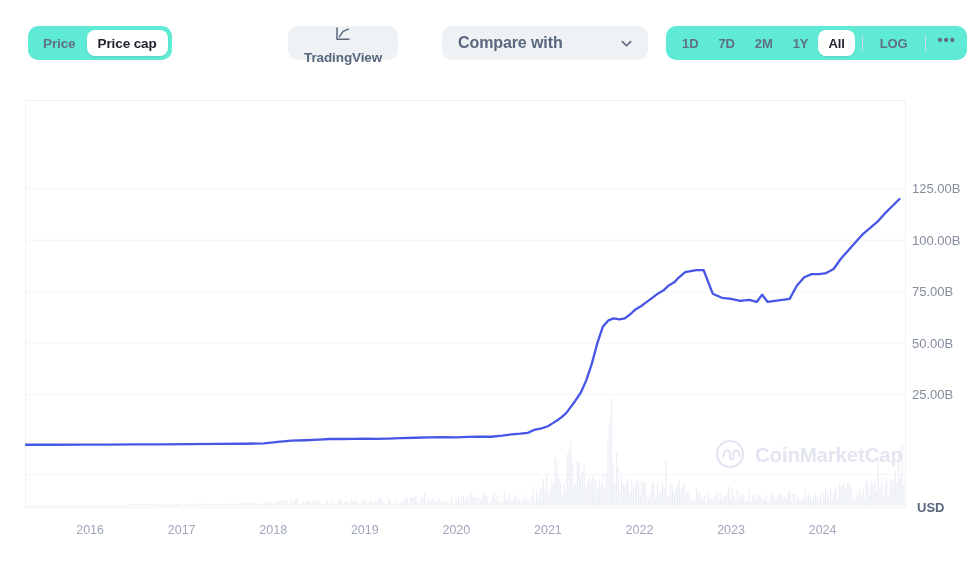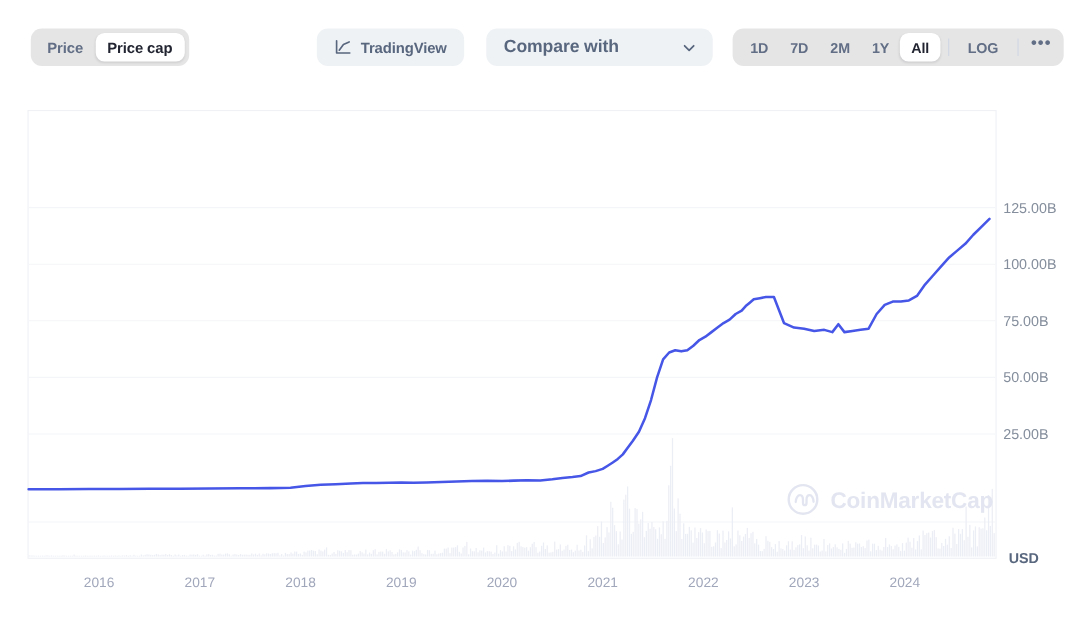--- a/index.html
+++ b/index.html
@@ -21,21 +21,21 @@
     position: absolute;
     left: 0; top: 0;
     width: 972px;
     height: 86px;
     display: flex;
     align-items: center;
   }
   .seg-group {
     display: inline-flex;
     align-items: center;
-    background: #e5e5e5;
+    background: #5eead4;
     border-radius: 10px;
     height: 34px;
     padding: 0 4px;
     box-sizing: border-box;
   }
   .seg-btn {
     display: inline-flex;
     align-items: center;
     justify-content: center;
     height: 26px;
@@ -63,20 +63,21 @@
     left: 288px; top: 26px;
     display: inline-flex;
     align-items: center;
     gap: 8px;
     height: 34px;
     padding: 0 16px;
     background: #eff2f5;
     border-radius: 10px;
     box-sizing: border-box;
     cursor: pointer;
+    flex-direction: column;
   }
   #tradingview-button .tv-label {
     font-size: 13.5px;
     font-weight: 600;
     color: #58667e;
     letter-spacing: -0.1px;
   }
 
   
   #compare-dropdown {

